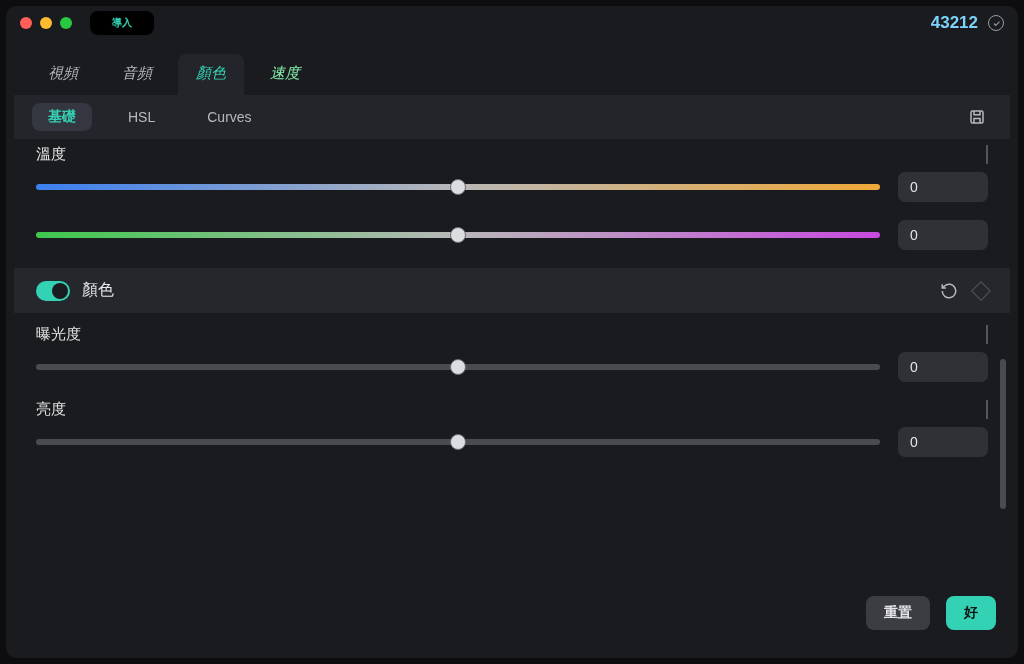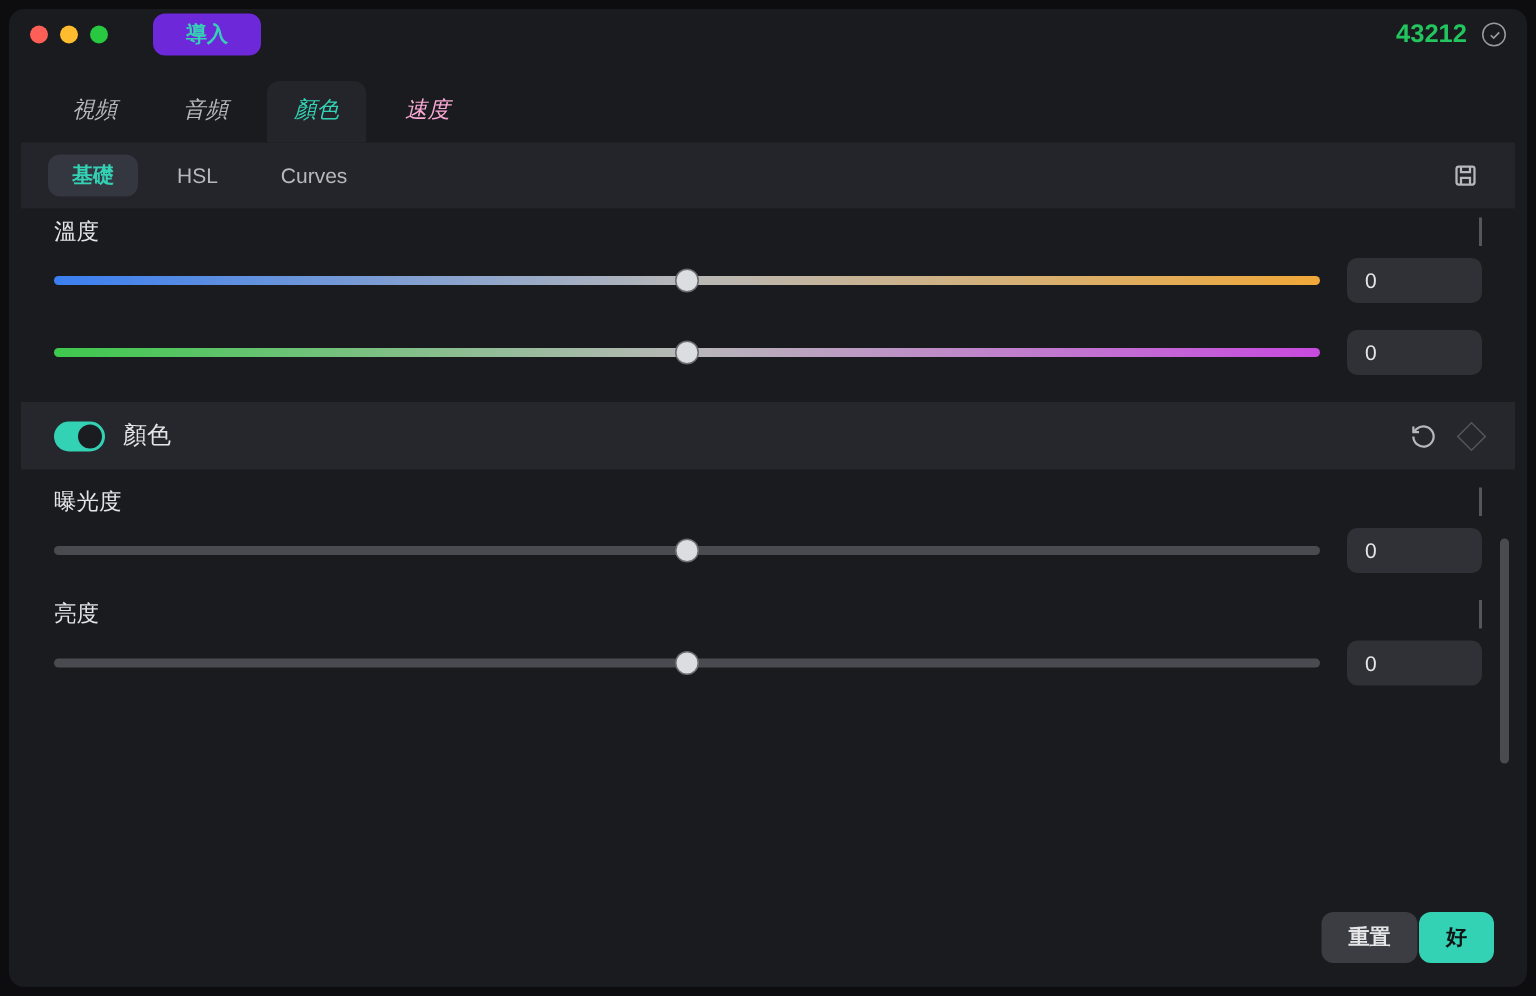--- a/index.html
+++ b/index.html
@@ -29,38 +29,37 @@
   }
   .traffic {
     display: flex; gap: 8px;
     margin-right: 18px;
   }
   .tl-dot { width: 12px; height: 12px; border-radius: 50%; }
   .tl-red { background: #ff5f57; }
   .tl-yellow { background: #febc2e; }
   .tl-green { background: #28c840; }
   .import-btn {
-    background: #6d28d9;
+    background: #000000;
     color: #34d2b5;
-    font-size: 14px;
+    font-size: 10px;
     font-weight: 600;
     padding: 5px 22px;
     border-radius: 8px;
     border: none;
     cursor: pointer;
-    margin-left: 12px;
   }
   .title-right {
     margin-left: auto;
     display: flex; align-items: center; gap: 10px;
   }
   .title-number {
     font-weight: 700;
     font-size: 17px;
-    color: #22c55e;
+    color: #7dd3fc;
   }
   .check-ring {
     width: 16px; height: 16px; border: 1.5px solid #9a9ba0; border-radius: 50%;
     display:flex;align-items:center;justify-content:center;
   }
   .check-ring svg { width: 9px; height: 9px; }
 
   .panel {
     background: #1a1b1e;
     flex: 1;
@@ -81,27 +80,27 @@
     padding: 10px 18px 12px 18px;
     font-size: 15px;
     color: #b7b8bc;
     cursor: pointer;
     border-radius: 8px 8px 0 0;
   }
   .tab.active {
     color: #34d2b5;
     background: #23252a;
   }
-  .tab.dim { color: #f9a8d4; }
+  .tab.dim { color: #86efac; }
 
   .subbar {
     background: #23252a;
     display: flex; align-items: center;
     padding: 8px 18px;
-    gap: 10px;
+    gap: 20px;
   }
   .pill {
     padding: 5px 16px;
     font-size: 14px;
     color: #b7b8bc;
     border-radius: 8px;
     cursor: pointer;
   }
   .pill.active {
     background: #343740;
@@ -203,22 +202,22 @@
   .toggle .knob {
     position: absolute; right: 2px; top: 2px;
     width: 16px; height: 16px; border-radius:50%;
     background: #1b1c1f;
   }
   .group-actions { margin-left:auto; display:flex; gap:16px; align-items:center; }
   .reset-ic { color:#b7b8bc; cursor:pointer; display:flex; }
 
   .footer {
     position: absolute;
-    bottom: 16px; right: 22px;
-    display: flex; gap: 1px;
+    bottom: 28px; right: 22px;
+    display: flex; gap: 16px;
   }
   .btn {
     padding: 8px 18px;
     border-radius: 8px;
     font-size: 14px;
     font-weight: 600;
     border: none;
     cursor: pointer;
   }
   .btn-reset { background: #3b3d43; color: #e5e5e7; }

